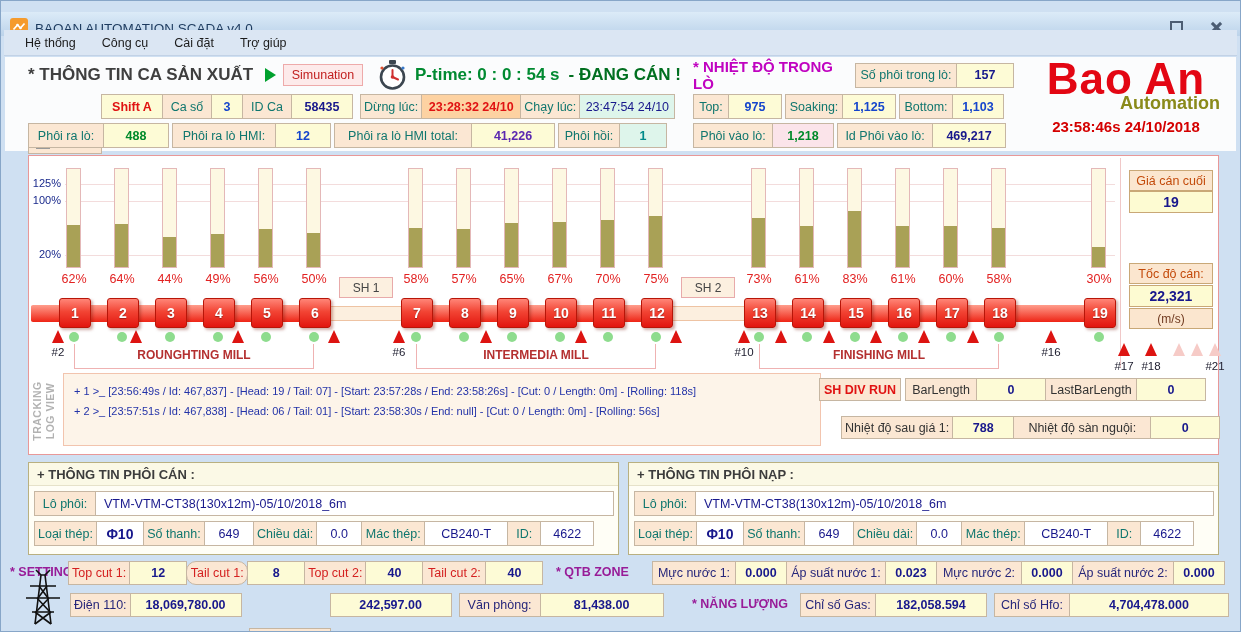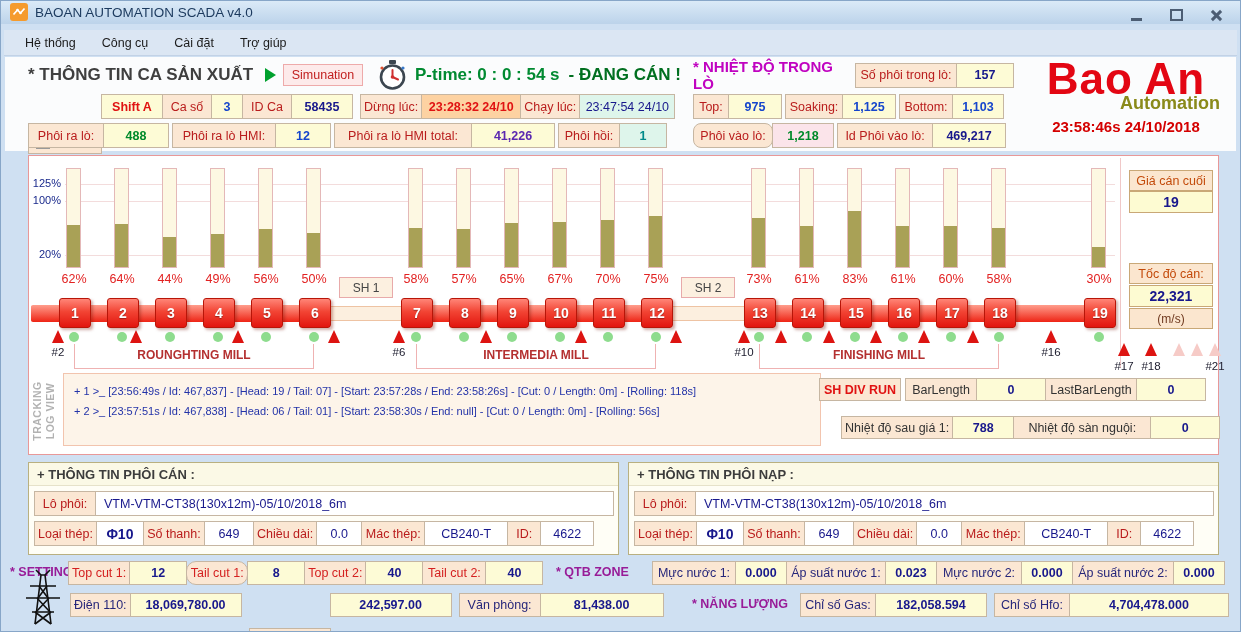--- a/index.html
+++ b/index.html
@@ -1,40 +1,40 @@
 <!DOCTYPE html>
 <html><head>
 <meta charset="utf-8">
 <style>
   html,body{margin:0;padding:0}
   body{width:1241px;height:632px;position:relative;overflow:hidden;
        background:#cfe0f2;font-family:"Liberation Sans","DejaVu Sans",sans-serif;}
   .frame{position:absolute;inset:0;border:1px solid #87a6c8;pointer-events:none;z-index:60}
   
-  .titlebar{position:absolute;left:0;top:0;width:100%;height:24px;
-            background:linear-gradient(#dcebf8,#bcd3ea);display:flex;align-items:center;padding-left:10px;box-sizing:border-box}
+  .titlebar{position:absolute;left:0;top:12px;width:100%;height:24px;
+            background:linear-gradient(#dcebf8,#bcd3ea);display:flex;align-items:flex-end;padding-left:10px;box-sizing:border-box}
   .app-icon{width:18px;height:18px;margin-right:7px;display:inline-flex}
   .win-title{font-size:13.5px;color:#1c3a5e}
   .win-btns{position:absolute;right:12px;top:7px;display:flex;gap:14px}
   .wbtn{width:26px;height:16px;display:flex;align-items:center;justify-content:center;cursor:default}
   .g-min{width:11px;height:3px;background:#4c5d73;margin-top:8px}
   .g-max{width:9px;height:8px;border:2px solid #4c5d73}
   .g-close{position:relative;width:12px;height:12px}
   .g-close:before,.g-close:after{content:"";position:absolute;left:5px;top:0;width:3px;height:13px;background:#4c5d73}
   .g-close:before{transform:rotate(45deg)} .g-close:after{transform:rotate(-45deg)}
   .menubar{position:absolute;left:4px;top:30px;width:1233px;height:26px;background:#dbe6f3;
            border-bottom:1px solid #c2d2e6;display:flex;align-items:center;padding-left:8px;box-sizing:border-box}
   .menu-item{padding:4px 13px;font-size:12.5px;color:#1b1b1b}
   .top-band{position:absolute;left:5px;top:57px;width:1231px;height:94px;background:#fbfcfd}
   
   .cellrow{position:absolute;display:flex;height:25px}
   .h23{height:23px}.h24{height:24px}
   .cell{display:flex;align-items:center;justify-content:center;border:1px solid #c6b6a2;margin-right:-1px;
         box-sizing:border-box;font-size:12.5px;padding:0 3px;height:100%;white-space:nowrap}
-  .lbl{background:#fbe7d3;color:#b91c1c}
+  .lbl{background:#fbe7d3;color:#0f766e}
   .val{background:#fdfbd6;color:#18188c;font-weight:bold}
   .reg{font-weight:normal}
   .bg-white{background:#ffffff}
   .bg-orange{background:#fdd2a2}
   .bg-mint{background:#def5eb}
   .bg-pink{background:#fbe4ea}
   .left{justify-content:flex-start;padding-left:8px}
   .fs14{font-size:14px;font-weight:bold}
   .t-red{color:#e01212;font-weight:bold}
   .t-red2{color:#d42020}
@@ -250,21 +250,21 @@
     </div>
     <div style="flex: 0 0 4px;"></div>
     <div class="cell lbl" style="flex: 0 0 54px;">
       <span>Bottom:</span>
     </div>
     <div class="cell val t-blue" style="flex: 0 0 52px;">
       <span>1,103</span>
     </div>
   </div>
 <div class="cellrow" id="furnace-row2" style="left:693px;top:123px">
-    <div class="cell lbl" style="flex: 0 0 80px; border-radius: 8px;">
+    <div class="cell lbl" style="flex: 0 0 80px;">
       <span>Phôi vào lò:</span>
     </div>
     <div class="cell val bg-pink t-green" style="flex: 0 0 62px;">
       <span>1,218</span>
     </div>
     <div style="flex: 0 0 4px;"></div>
     <div class="cell lbl" style="flex: 0 0 96px;">
       <span>Id Phôi vào lò:</span>
     </div>
     <div class="cell val" style="flex: 0 0 74px;">

